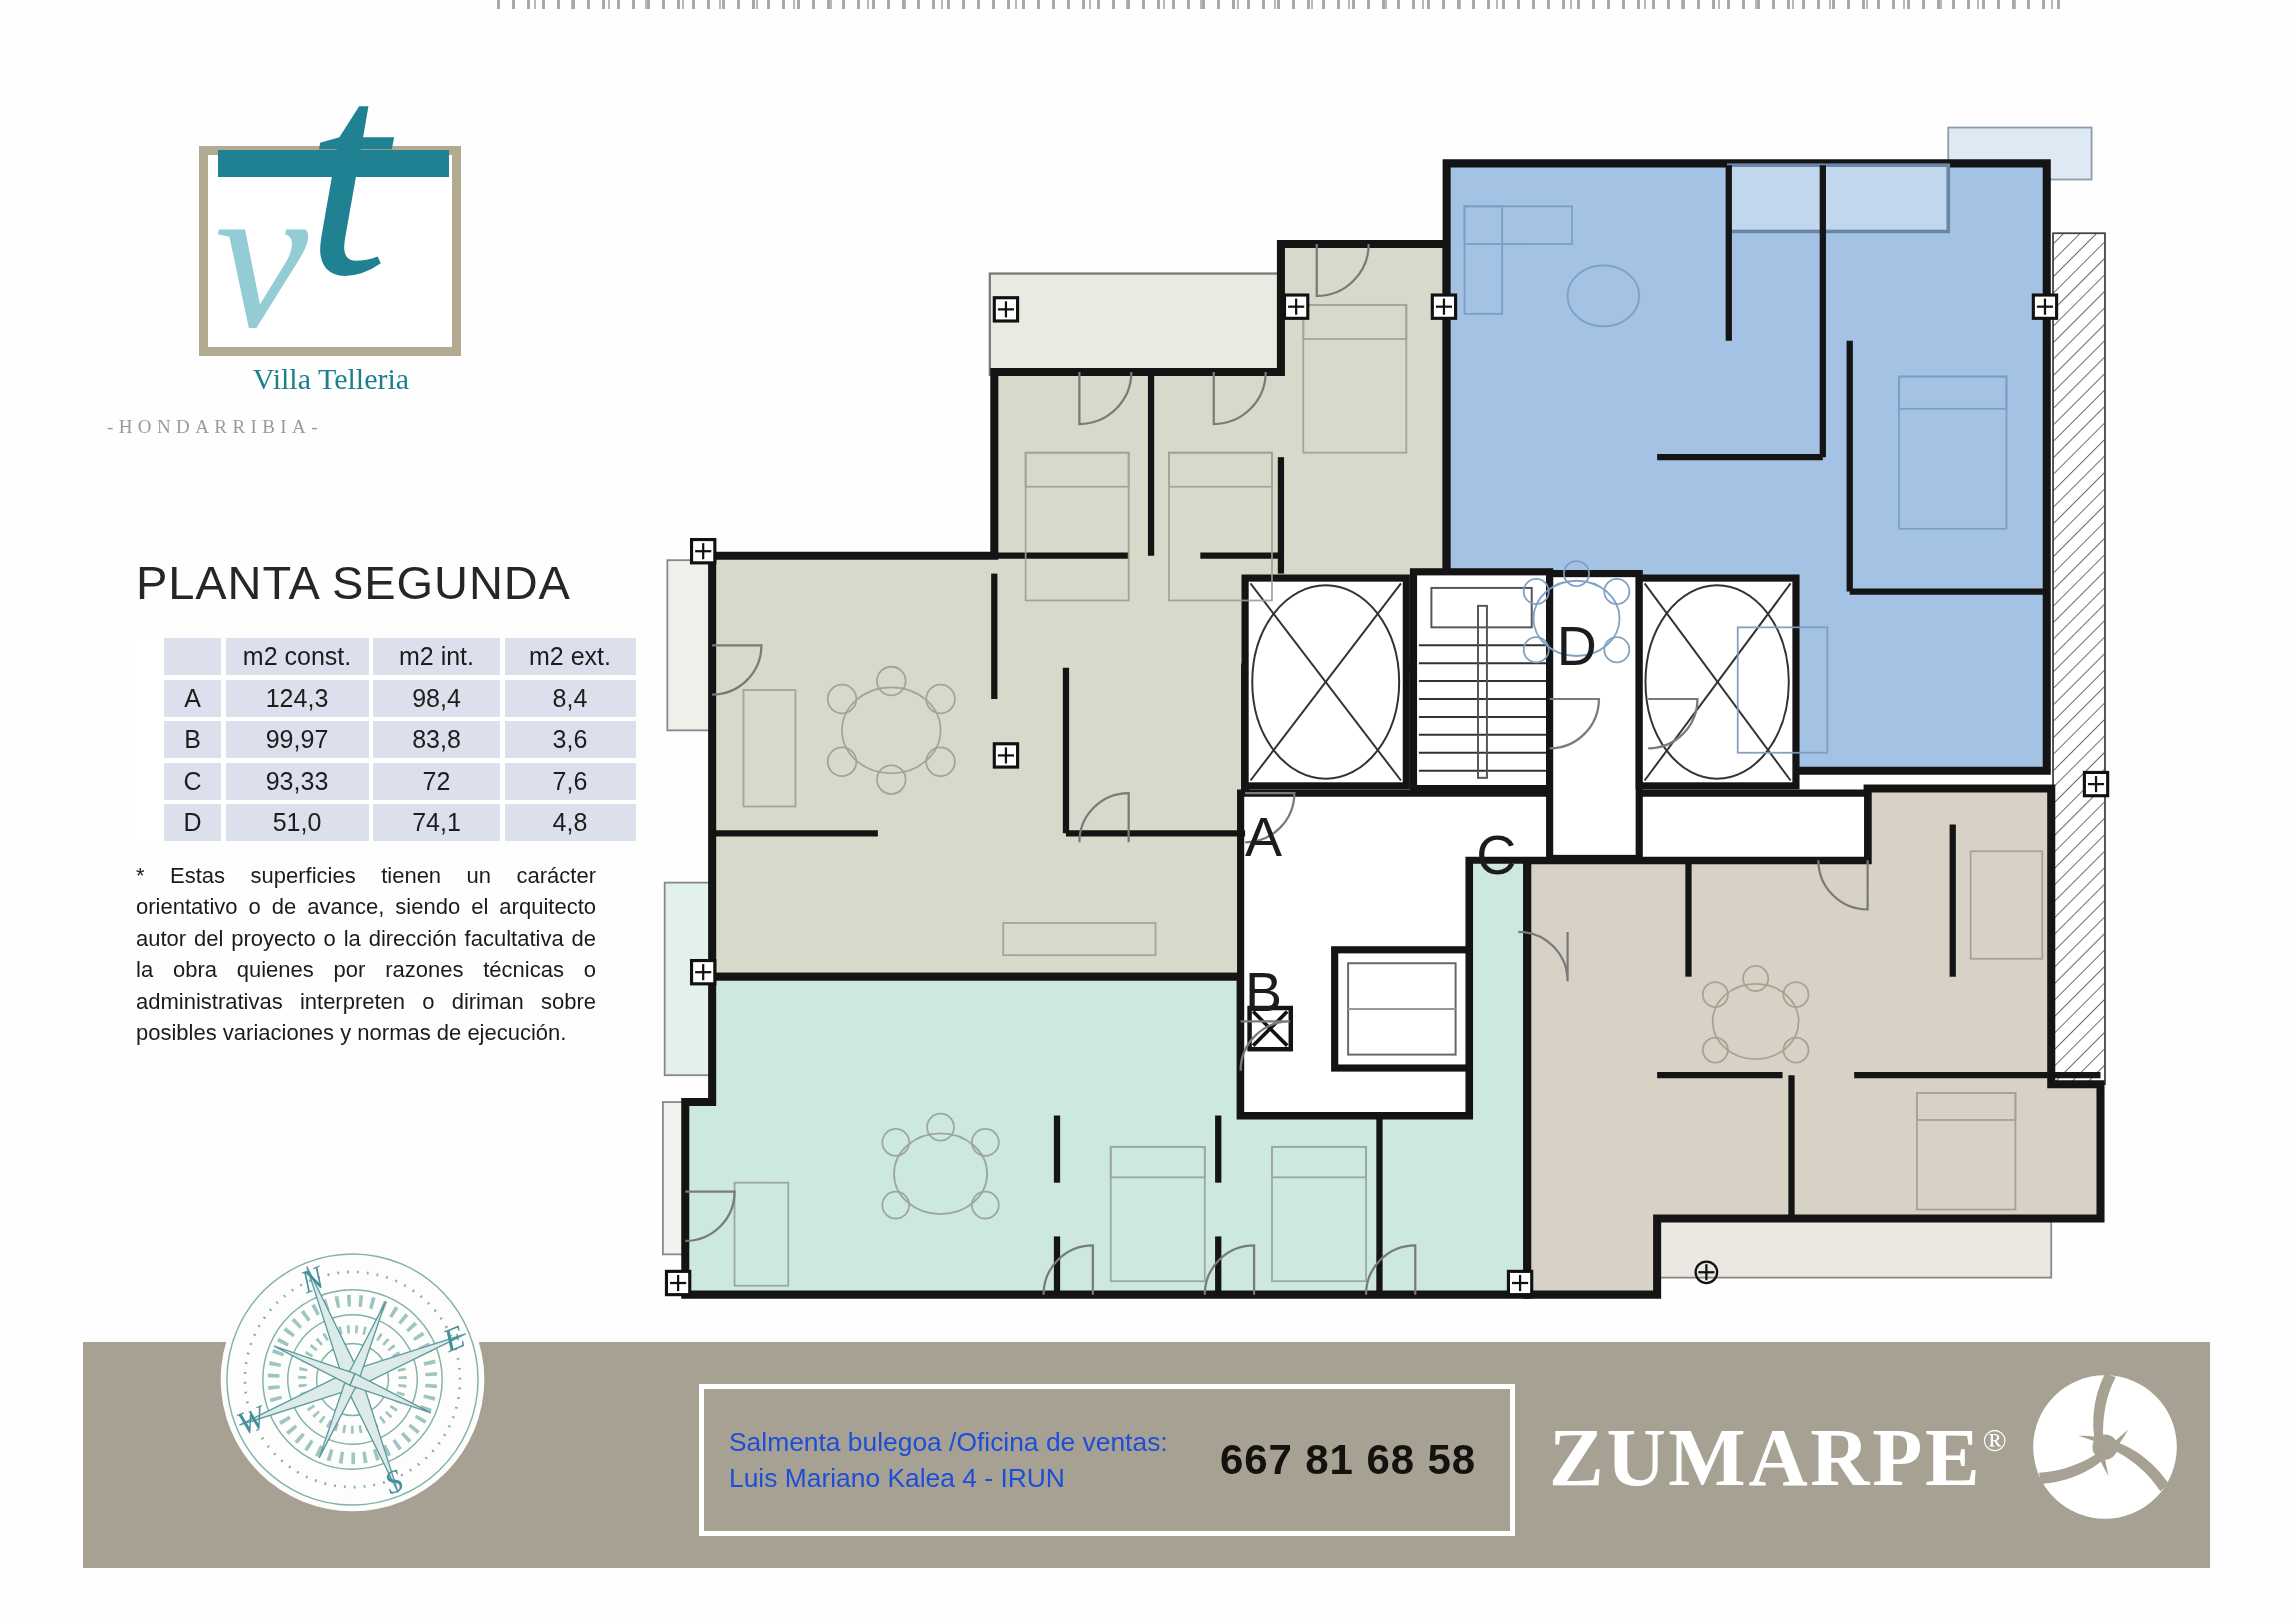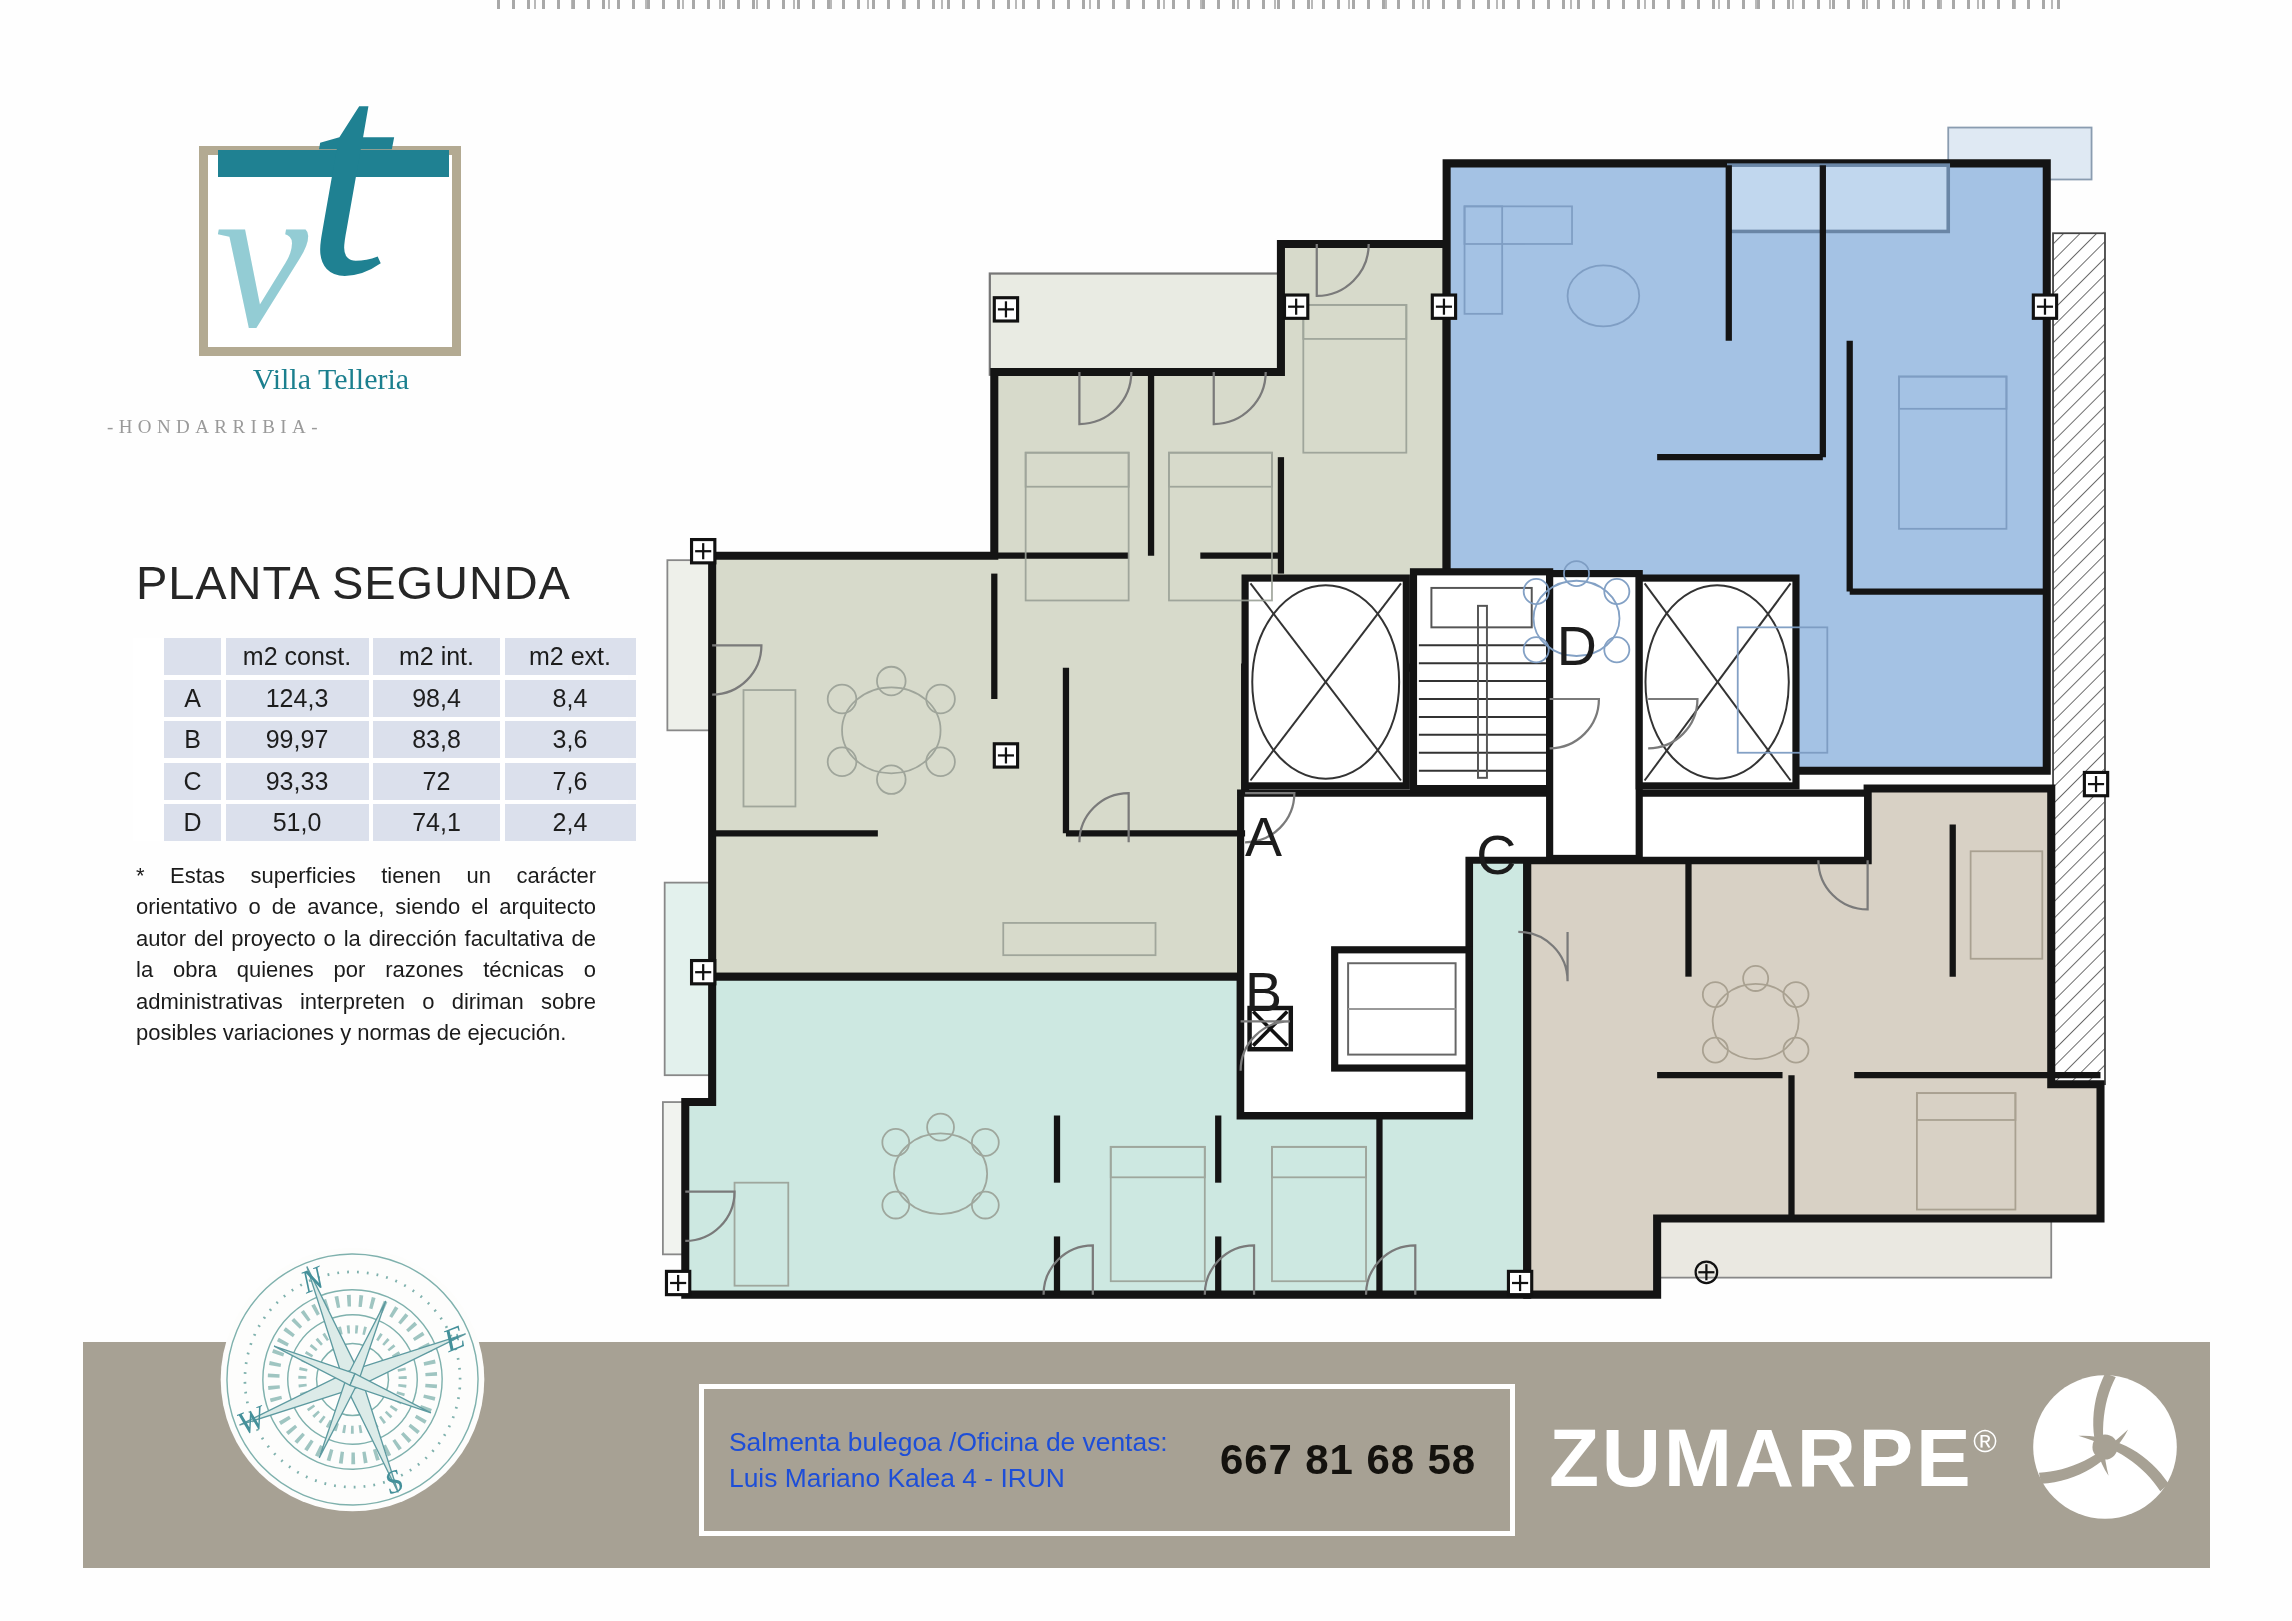--- a/index.html
+++ b/index.html
@@ -37,21 +37,21 @@
   #disclaimer{left:136px;top:860px;width:460px;font-size:22px;line-height:1.43;
               text-align:justify;color:#1b1b1b;}
 
   
   #footer-bar{left:83px;top:1342px;width:2127px;height:226px;background:#a7a194;}
   #sales-box{left:699px;top:1384px;width:806px;height:142px;border:5.4px solid #fff;
              display:flex;align-items:center;}
   #sales-text{margin-left:25px;font-size:26.4px;line-height:1.38;color:#1d4ed8;}
   #sales-phone{margin-left:auto;margin-right:34px;font-size:42px;font-weight:700;color:#14120e;
                letter-spacing:0.9px;}
-  #brand{left:1549px;top:1417px;font-family:Liberation Sans, sans-serif;font-weight:700;
+  #brand{left:1549px;top:1417px;font-family:Liberation Serif, serif;font-weight:700;
          font-size:82px;color:#fff;letter-spacing:2.7px;line-height:1;}
   #brand sup{font-size:32px;vertical-align:34px;font-weight:400;letter-spacing:0;}
 
   svg text.unit-label{font-family:"Liberation Sans",sans-serif;font-weight:400;fill:#1c1c1c;}
   svg text.compass-letter{font-family:"Liberation Serif",serif;font-style:italic;fill:#44909a;}
 </style>
 </head>
 <body>
 
 <div id="page">
@@ -84,21 +84,21 @@
     <div class="cell">3,6</div>
 
     <div class="cell">C</div>
     <div class="cell">93,33</div>
     <div class="cell">72</div>
     <div class="cell">7,6</div>
 
     <div class="cell">D</div>
     <div class="cell">51,0</div>
     <div class="cell">74,1</div>
-    <div class="cell">2,4</div>
+    <div class="cell">4,8</div>
   </div>
 
   <div class="abs" id="disclaimer">* Estas superficies tienen un carácter orientativo o de avance, siendo el arquitecto autor del proyecto o la dirección facultativa de la obra quienes por razones técnicas o administrativas interpreten o diriman sobre posibles variaciones y normas de ejecución.</div>
 
   <svg class="abs" id="floorplan" style="left:627px;top:72px;" width="1487" height="1254" viewBox="0 0 1660 1400">
     <defs>
       <pattern id="hatchp" width="13" height="13" patternUnits="userSpaceOnUse" patternTransform="rotate(45)">
         <rect width="13" height="13" fill="#fff"></rect>
         <line x1="0" y1="0" x2="0" y2="13" stroke="#6b6b6b" stroke-width="2.2"></line>
       </pattern>

